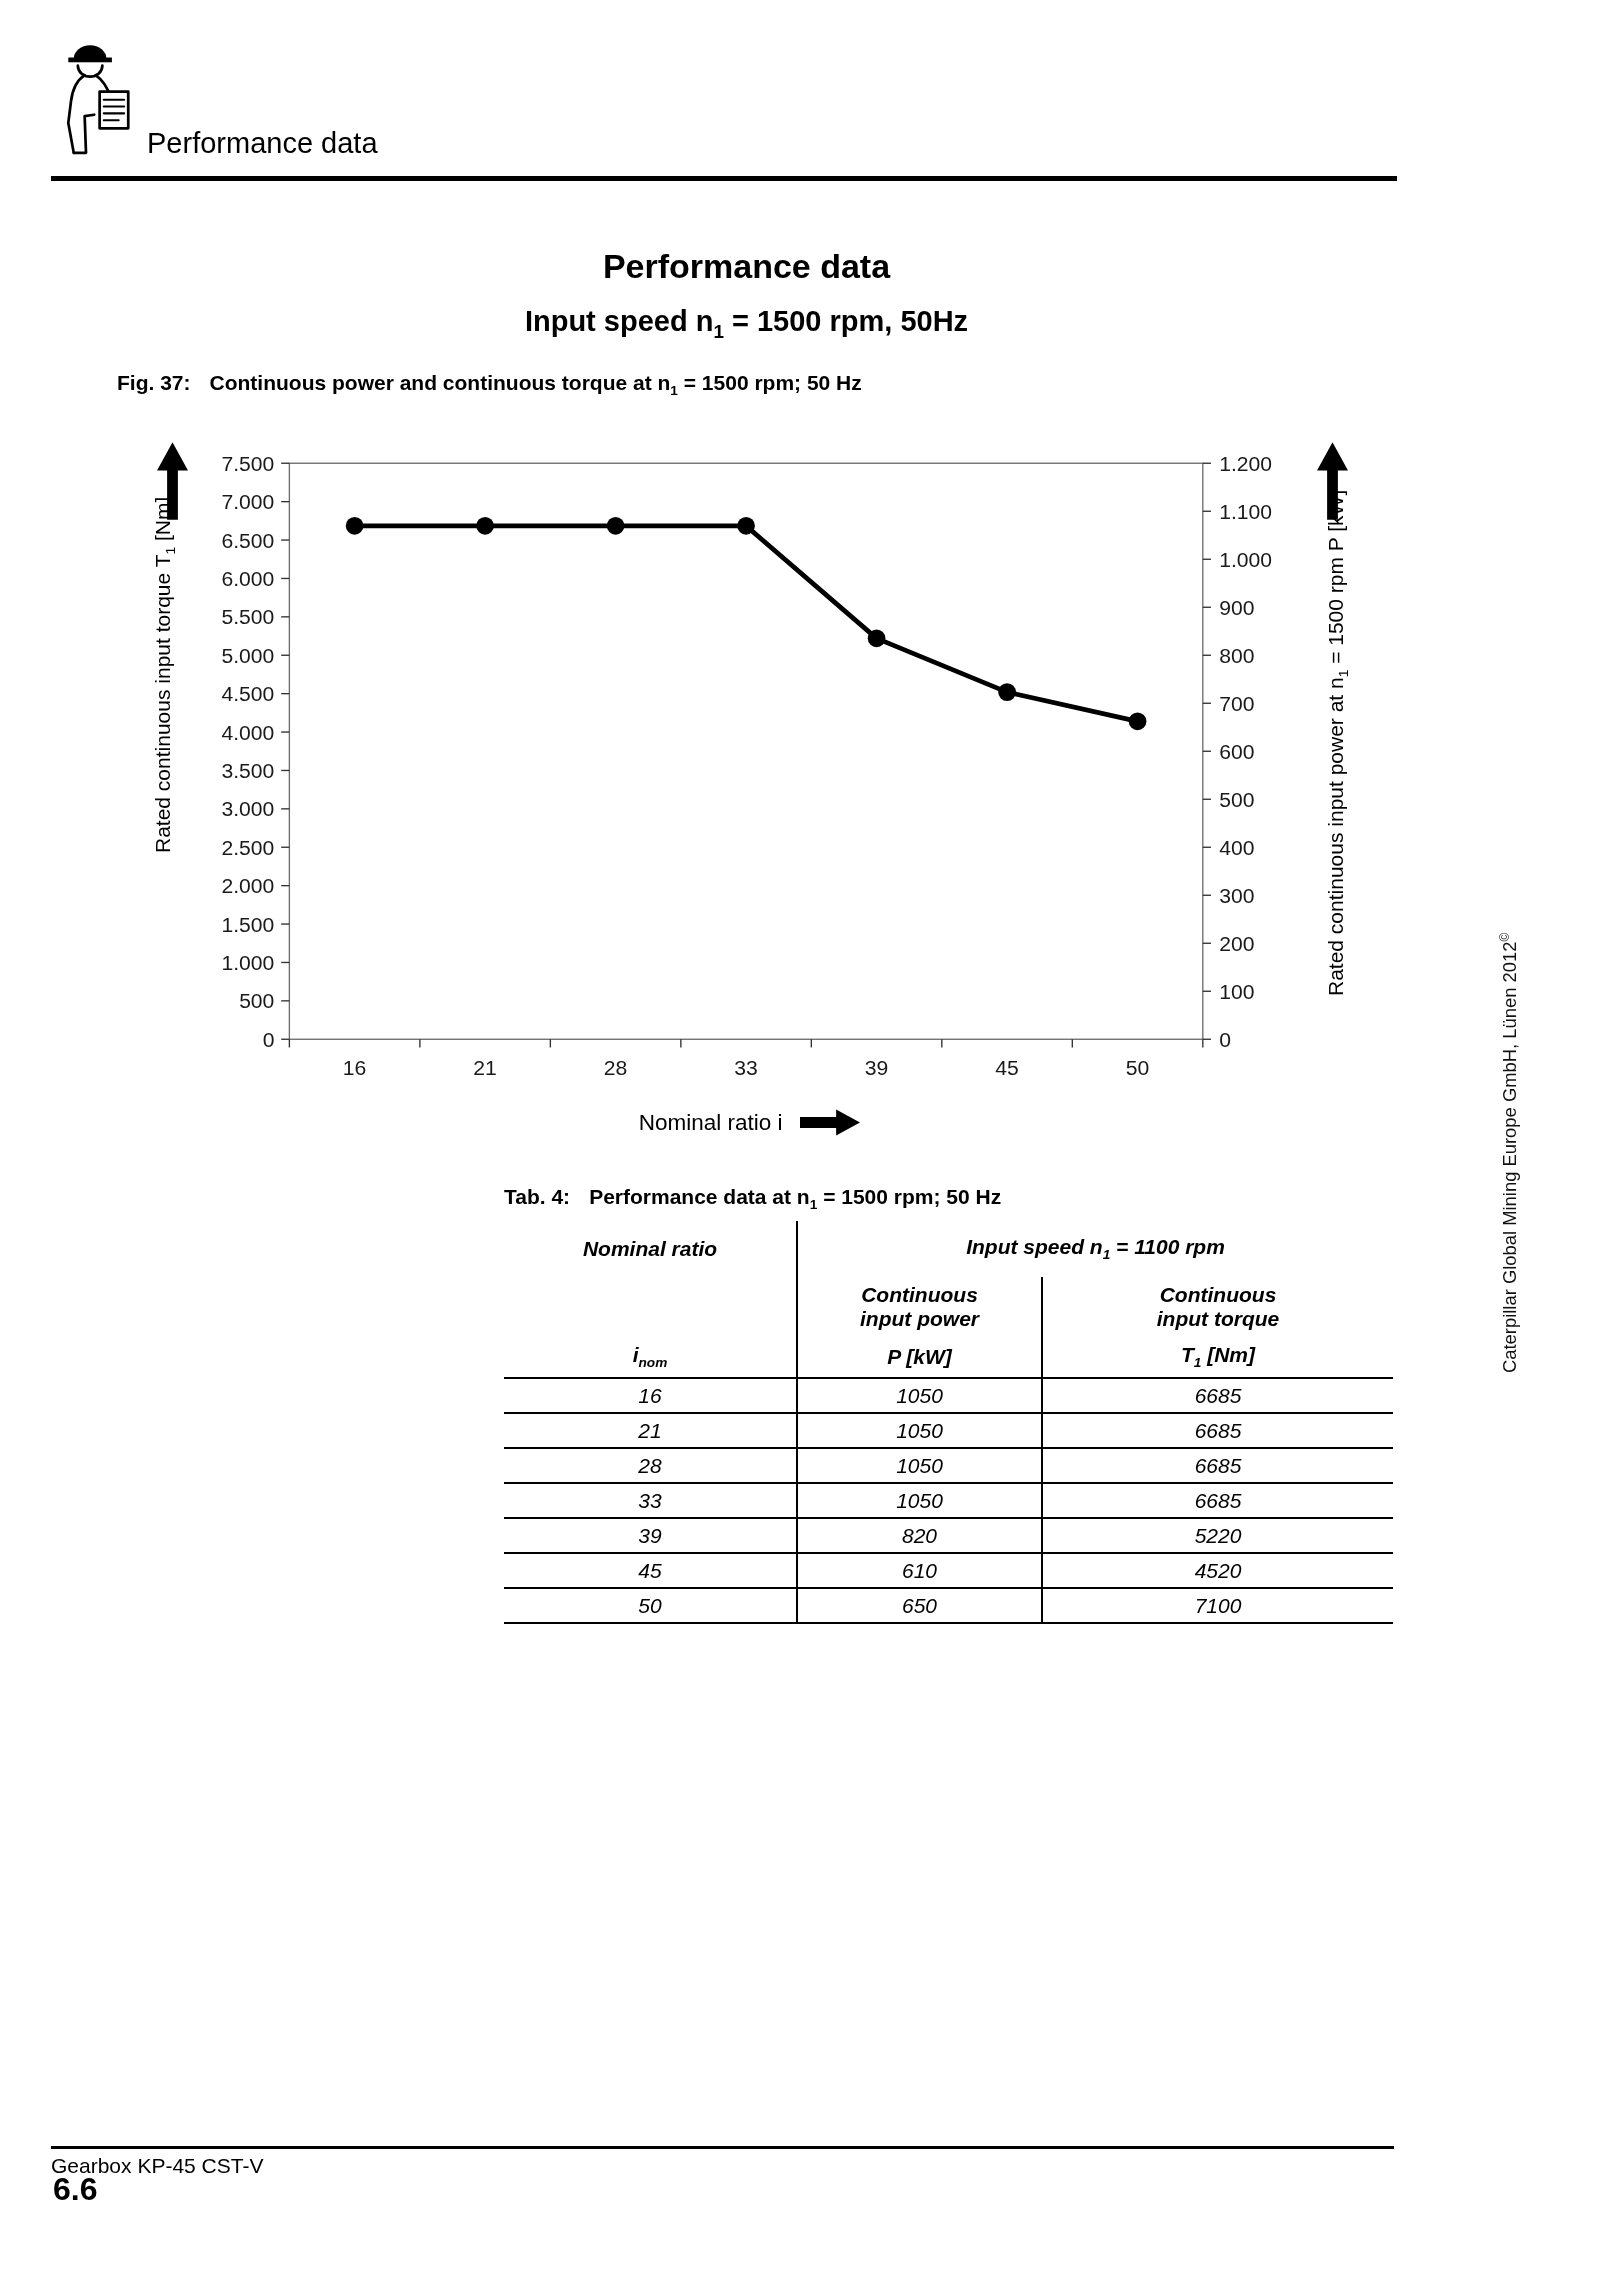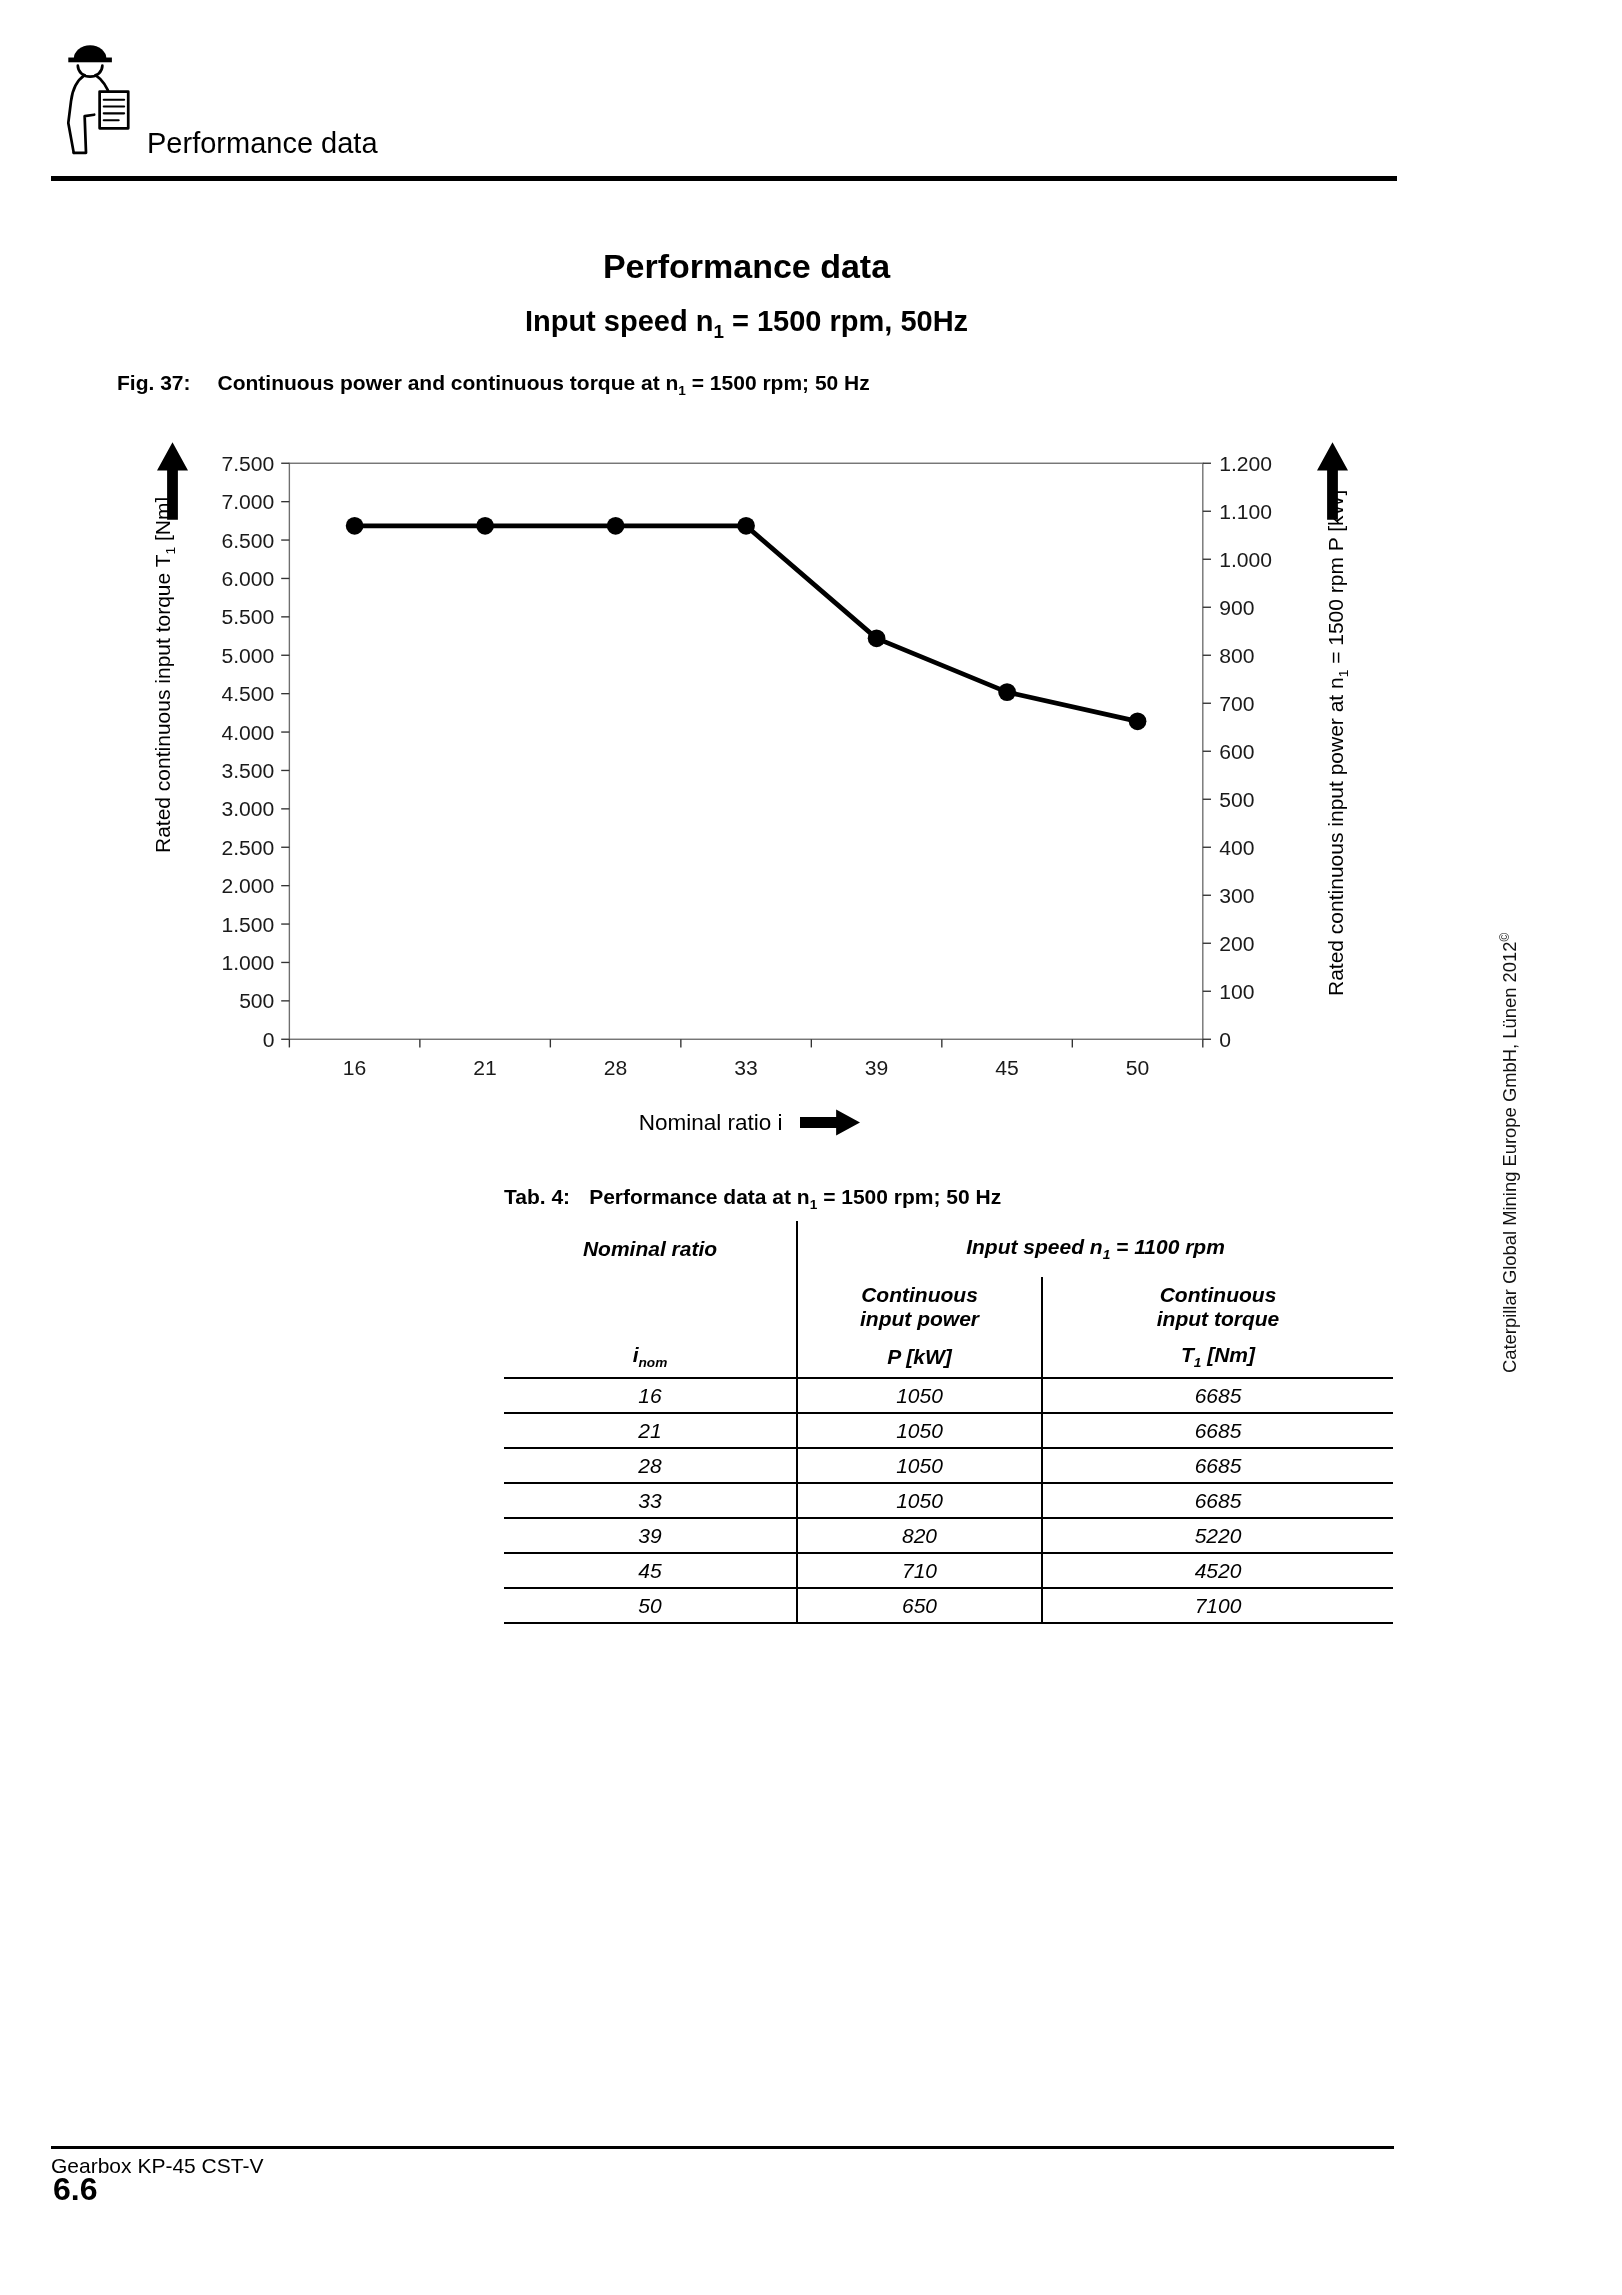--- a/index.html
+++ b/index.html
@@ -13,21 +13,21 @@
     overflow:hidden;
   }
   
   .header-icon{position:absolute;left:49px;top:33px;}
   .header-title{position:absolute;left:147px;top:127px;font-size:29px;font-weight:400;}
   .header-rule{position:absolute;left:51px;top:176px;width:1346px;height:4.8px;background:#000;}
   
   .main-title{position:absolute;left:133px;top:247px;width:1227px;text-align:center;font-size:34px;font-weight:700;}
   .main-subtitle{position:absolute;left:133px;top:305px;width:1227px;text-align:center;font-size:29px;font-weight:700;}
   .fig-caption{position:absolute;left:117px;top:371px;font-size:21px;font-weight:700;}
-  .fig-caption .cap-label{display:inline-block;margin-right:27px;}
+  .fig-caption .cap-label{display:inline-block;margin-right:19px;}
   
   #chart-svg{position:absolute;left:136px;top:429px;}
   #chart-svg text{font-family:"Liberation Sans", sans-serif;fill:#1a1a1a;}
   .up-arrow{position:absolute;}
   .up-arrow.left{left:157px;top:442px;}
   .up-arrow.right{left:1317px;top:442px;}
   .axis-title{
     position:absolute;font-size:21px;white-space:nowrap;
     transform:rotate(-90deg);transform-origin:left top;
   }
@@ -253,21 +253,21 @@
       <td class="b-b">1050</td>
       <td class="b-l b-b">6685</td>
     </tr>
     <tr class="data">
       <td class="b-r b-b">39</td>
       <td class="b-b">820</td>
       <td class="b-l b-b">5220</td>
     </tr>
     <tr class="data">
       <td class="b-r b-b">45</td>
-      <td class="b-b">710</td>
+      <td class="b-b">610</td>
       <td class="b-l b-b">4520</td>
     </tr>
     <tr class="data">
       <td class="b-r b-b">50</td>
       <td class="b-b">650</td>
       <td class="b-l b-b">7100</td>
     </tr>
   </tbody>
     </table>
 

